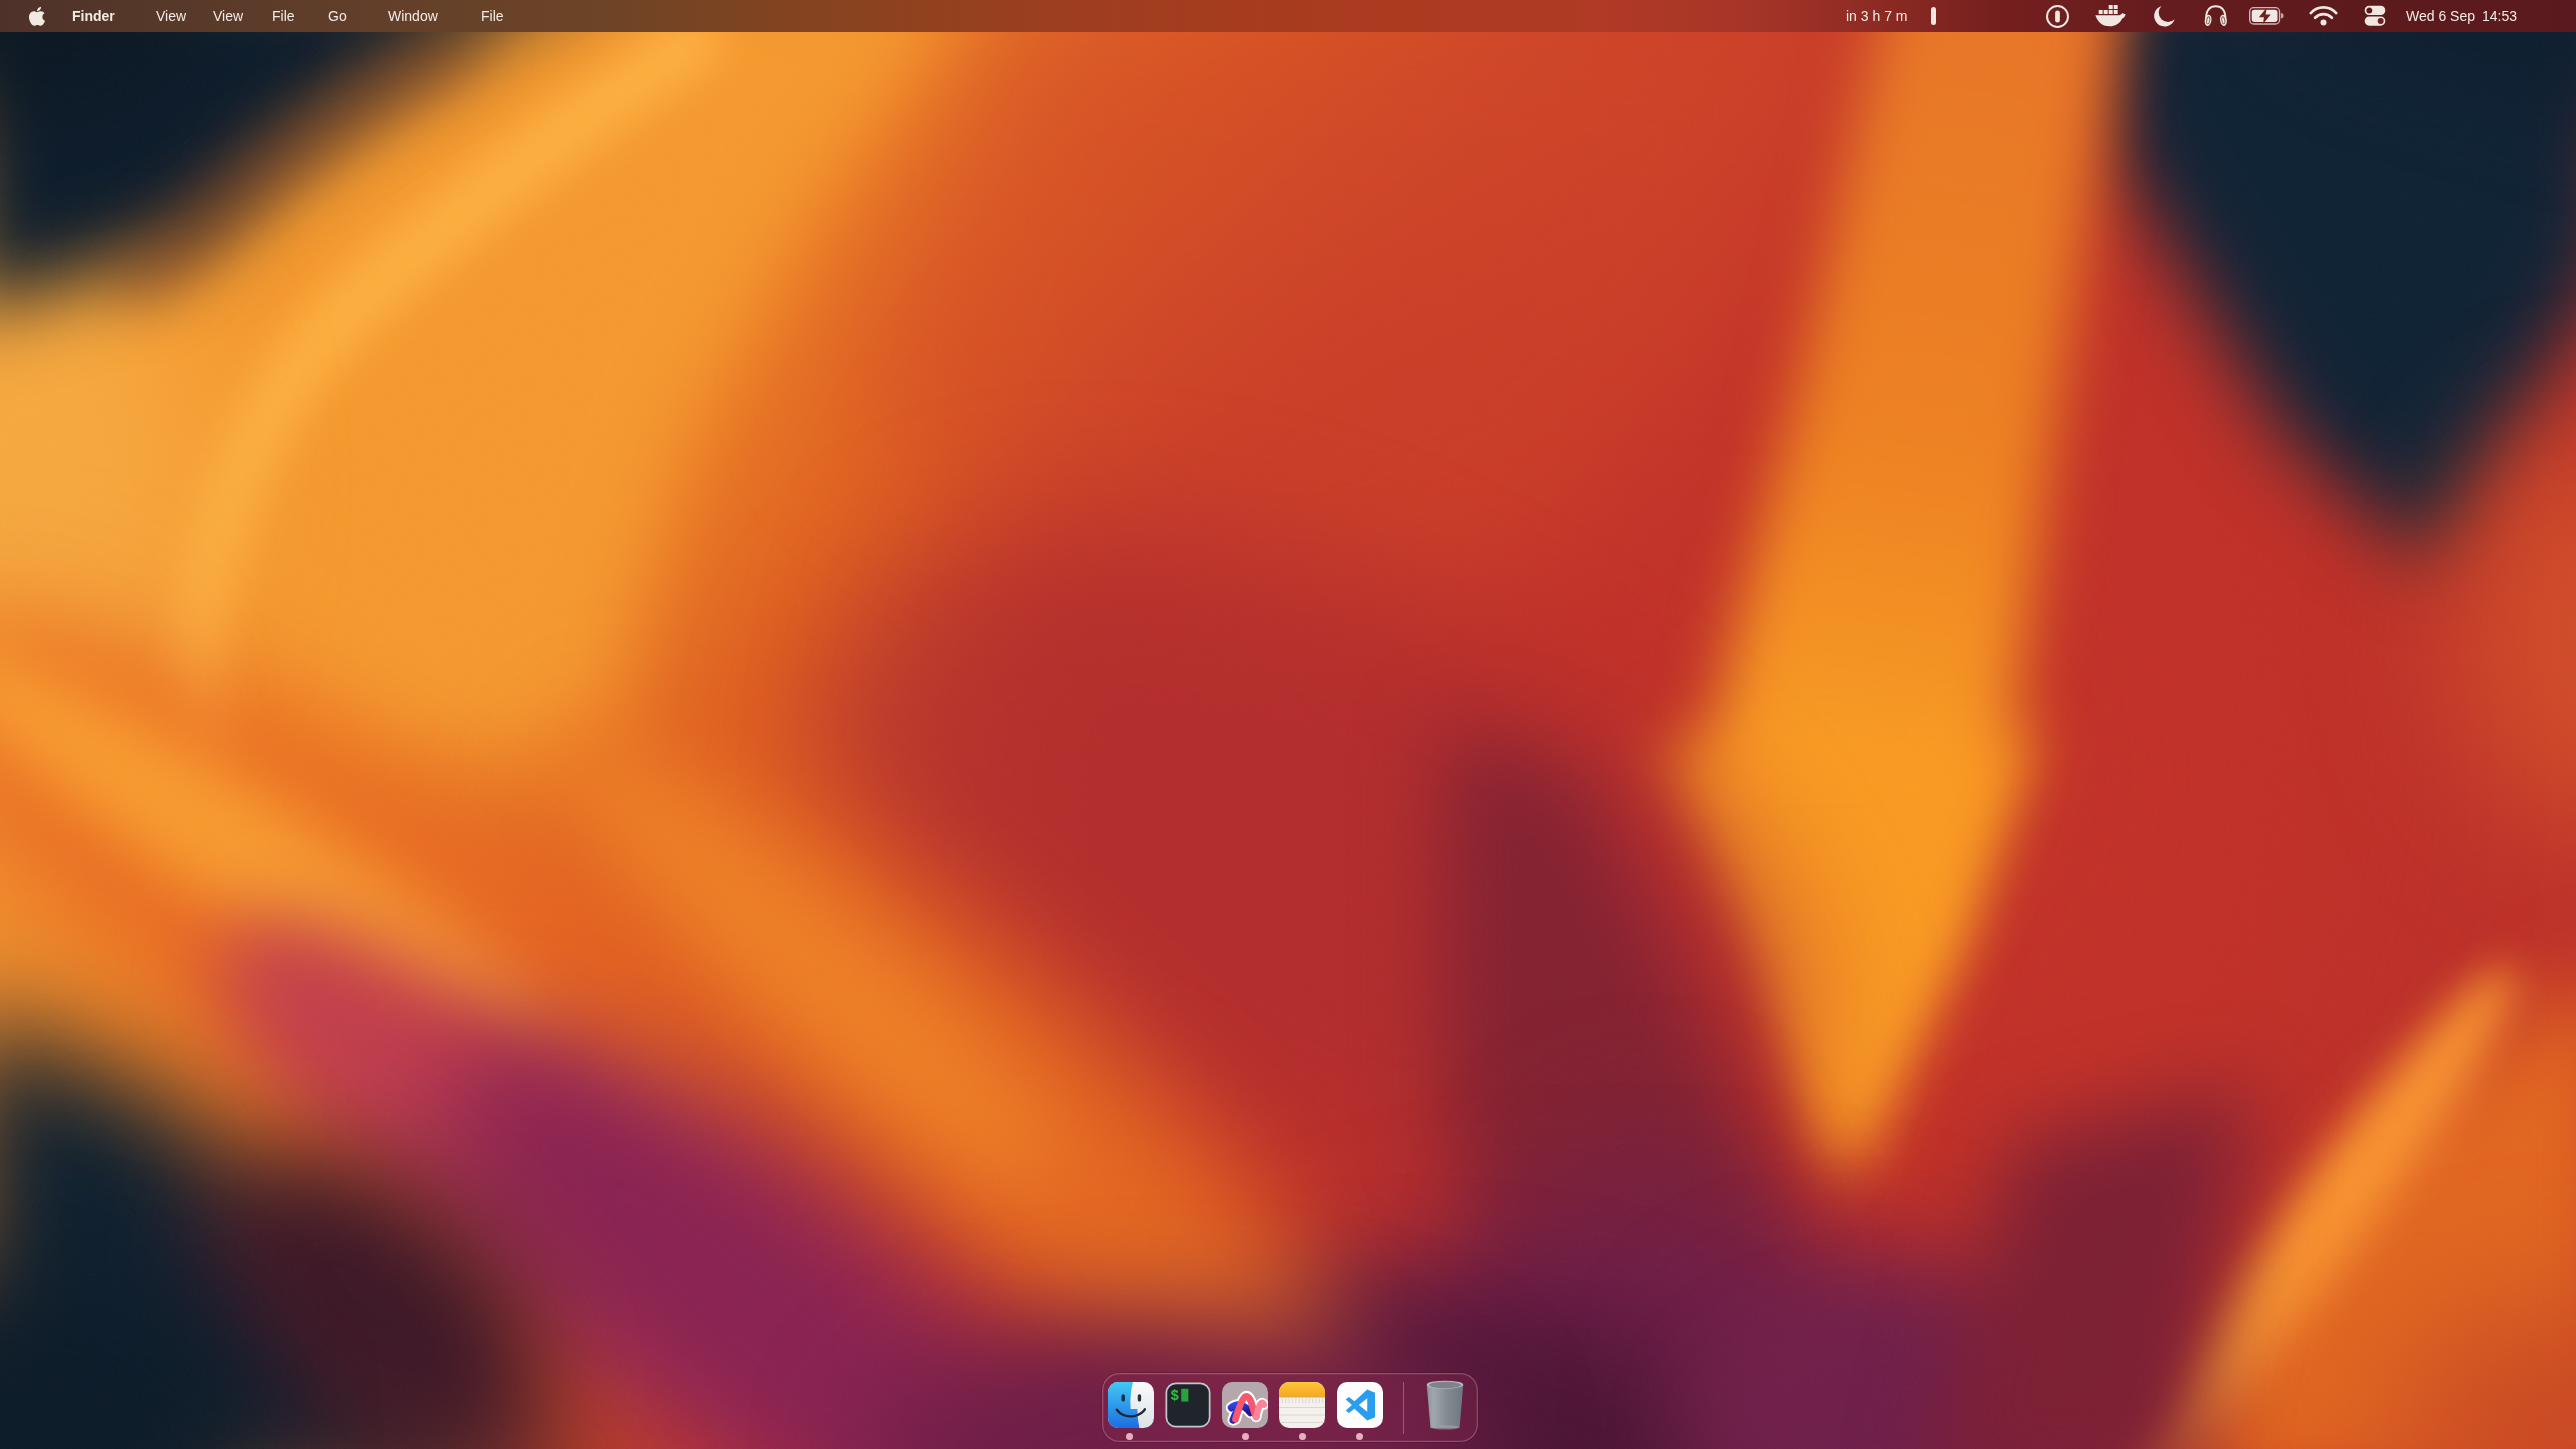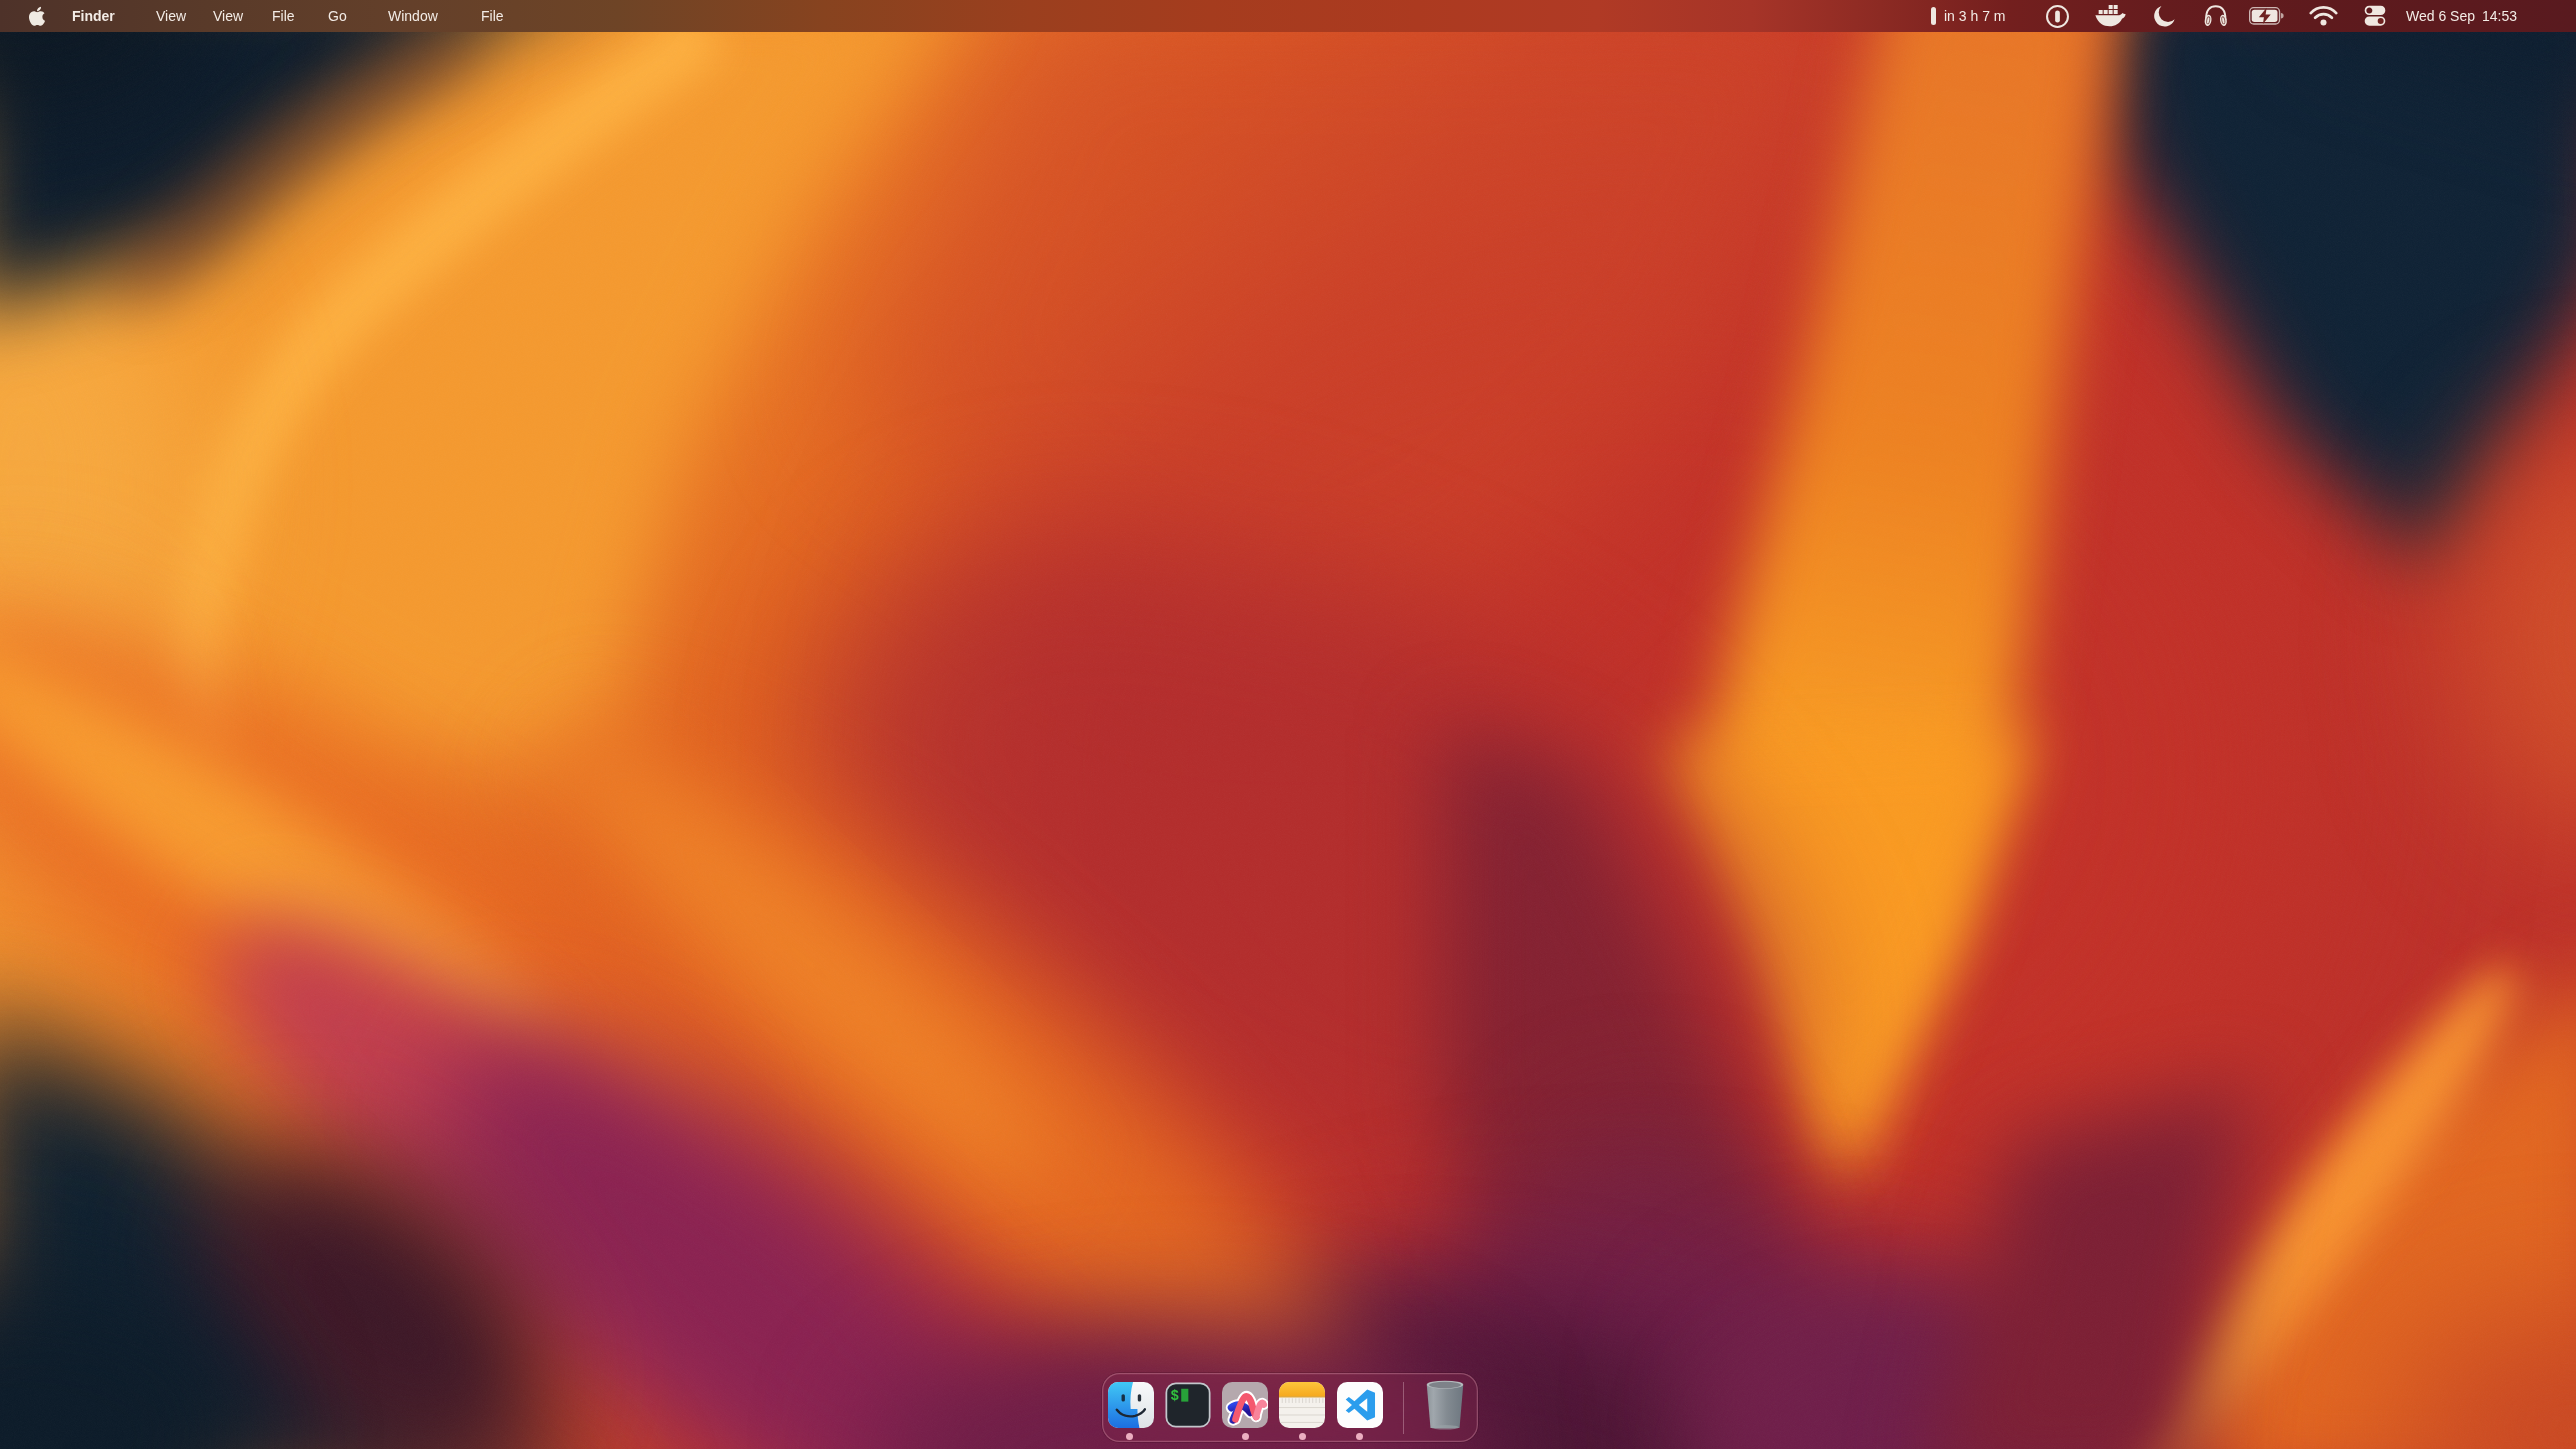--- a/index.html
+++ b/index.html
@@ -127,21 +127,21 @@
   </svg>
   <span class="mitem bold" style="left:72px">Finder</span>
   <span class="mitem" style="left:156px">View</span>
   <span class="mitem" style="left:213px">View</span>
   <span class="mitem" style="left:272px">File</span>
   <span class="mitem" style="left:328px">Go</span>
   <span class="mitem" style="left:388px">Window</span>
   <span class="mitem" style="left:481px">File</span>
 
   <div class="micon" style="left:1931px;top:7.4px;width:4.7px;height:17.4px;border-radius:2.7px;background:#efe7e0"></div>
-  <span class="mitem" style="left:1944px">in 3 h 7 m</span>
+  <span class="mitem" style="left:1846px">in 3 h 7 m</span>
   <svg class="micon" style="left:2045px;top:4px" width="25" height="25" viewBox="0 0 37 37">
     <circle cx="18.5" cy="18.5" r="15.5" fill="none" stroke="#efe7e0" stroke-width="3"></circle>
     <rect x="15" y="9.5" width="7" height="18" rx="3.5" fill="#efe7e0"></rect>
   </svg>
   <svg class="micon" style="left:2094px;top:4px" width="32" height="24" viewBox="0 0 48 36">
     <g fill="#efe7e0">
       <rect x="7" y="9" width="6" height="6"></rect>
           <rect x="14.5" y="9" width="6" height="6"></rect>
           <rect x="22" y="9" width="6" height="6"></rect>
           <rect x="29.5" y="9" width="6" height="6"></rect>

